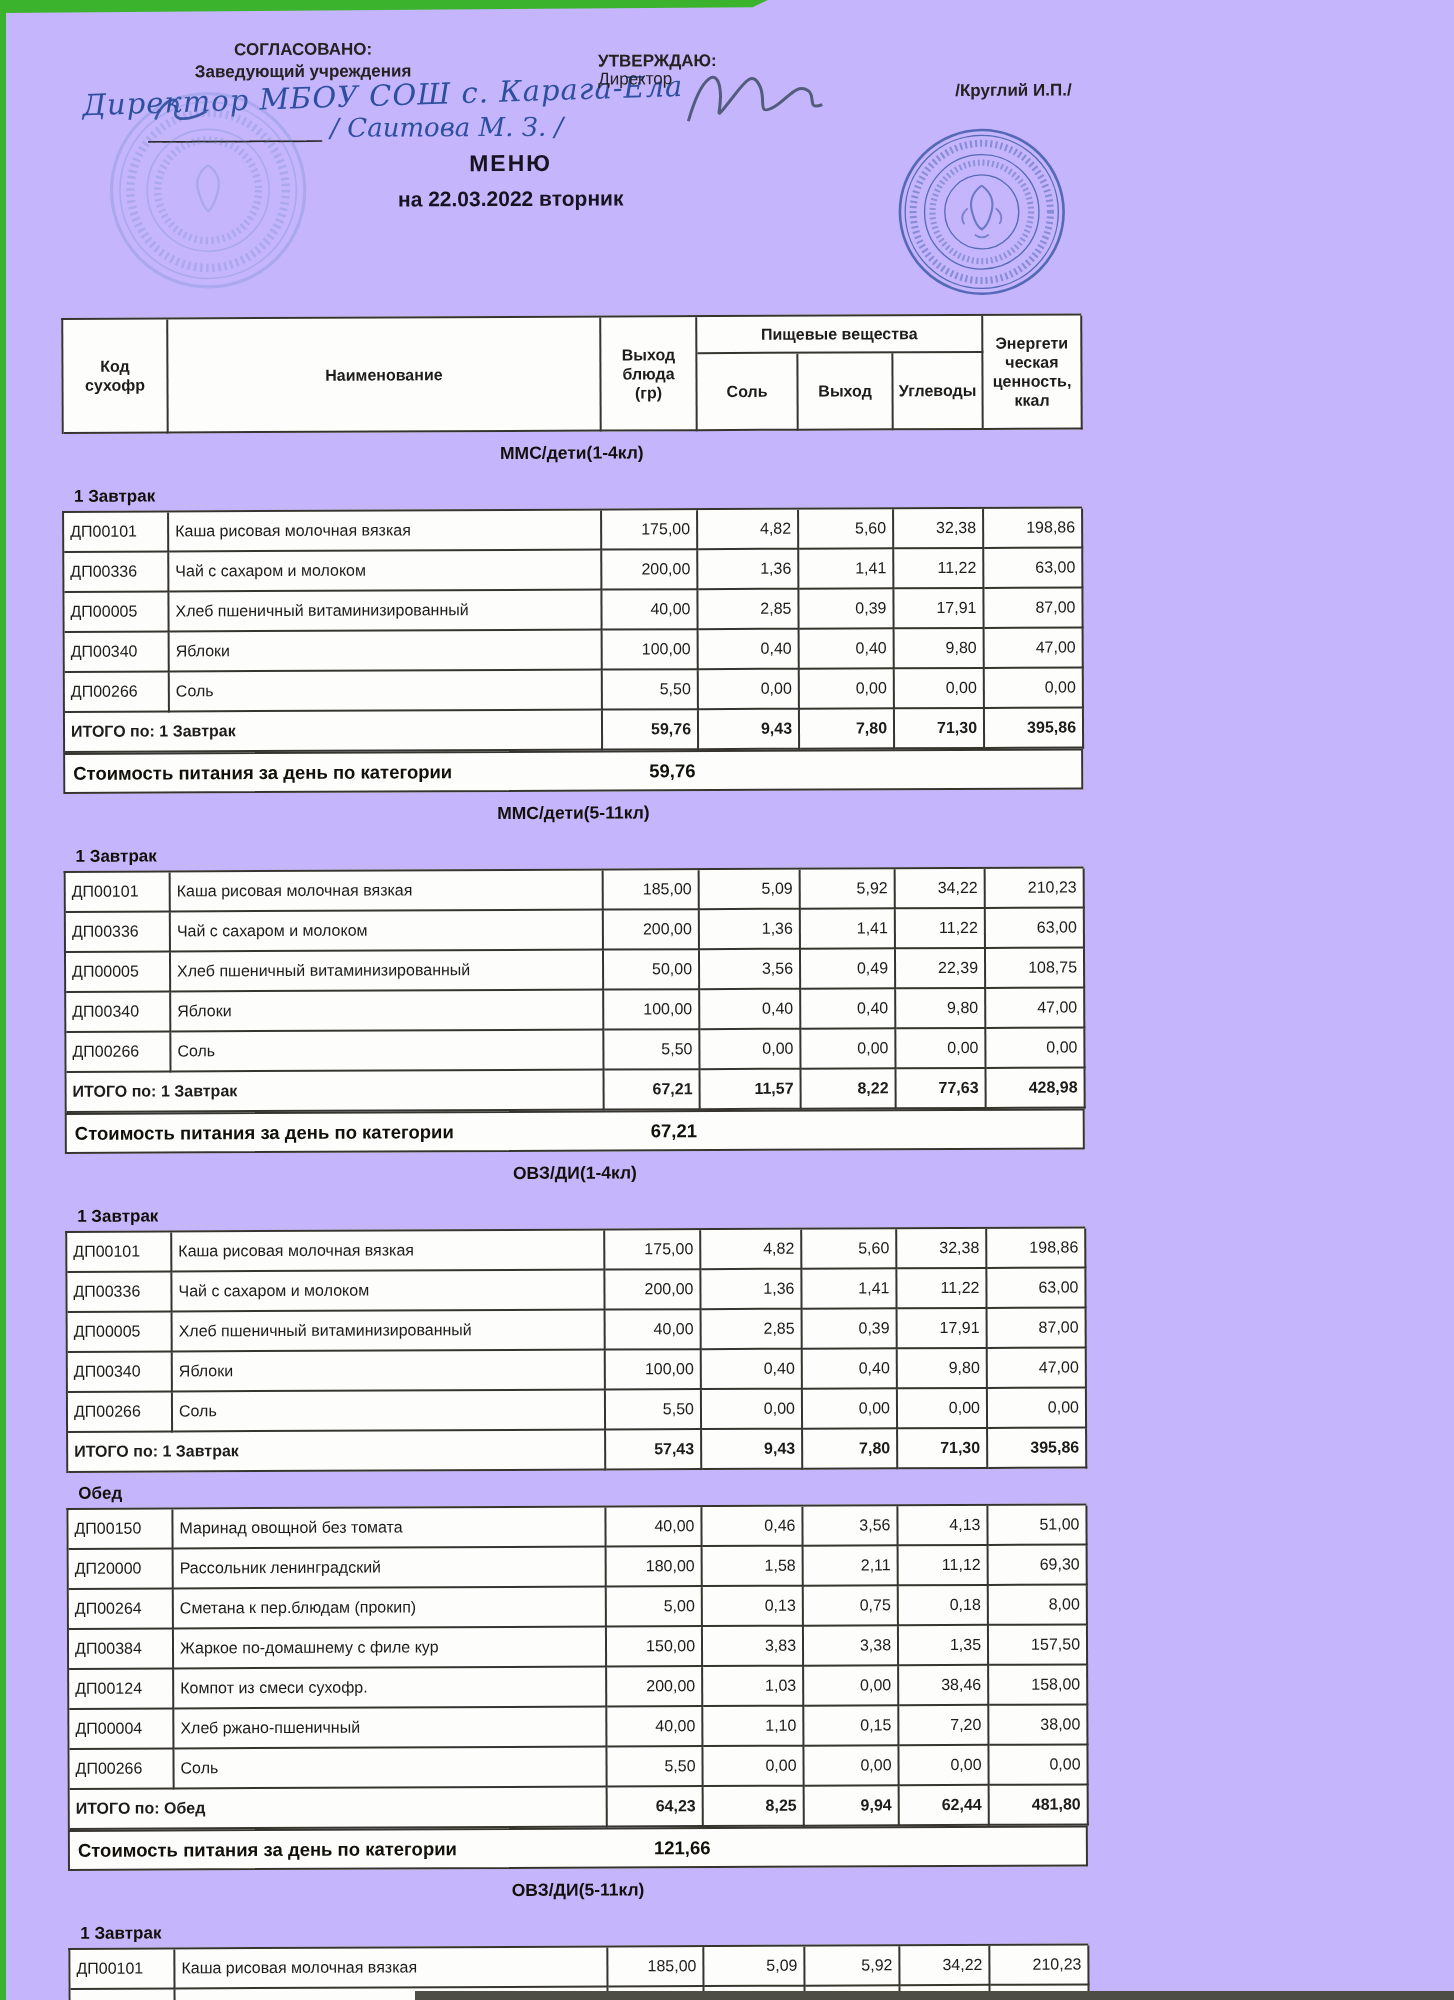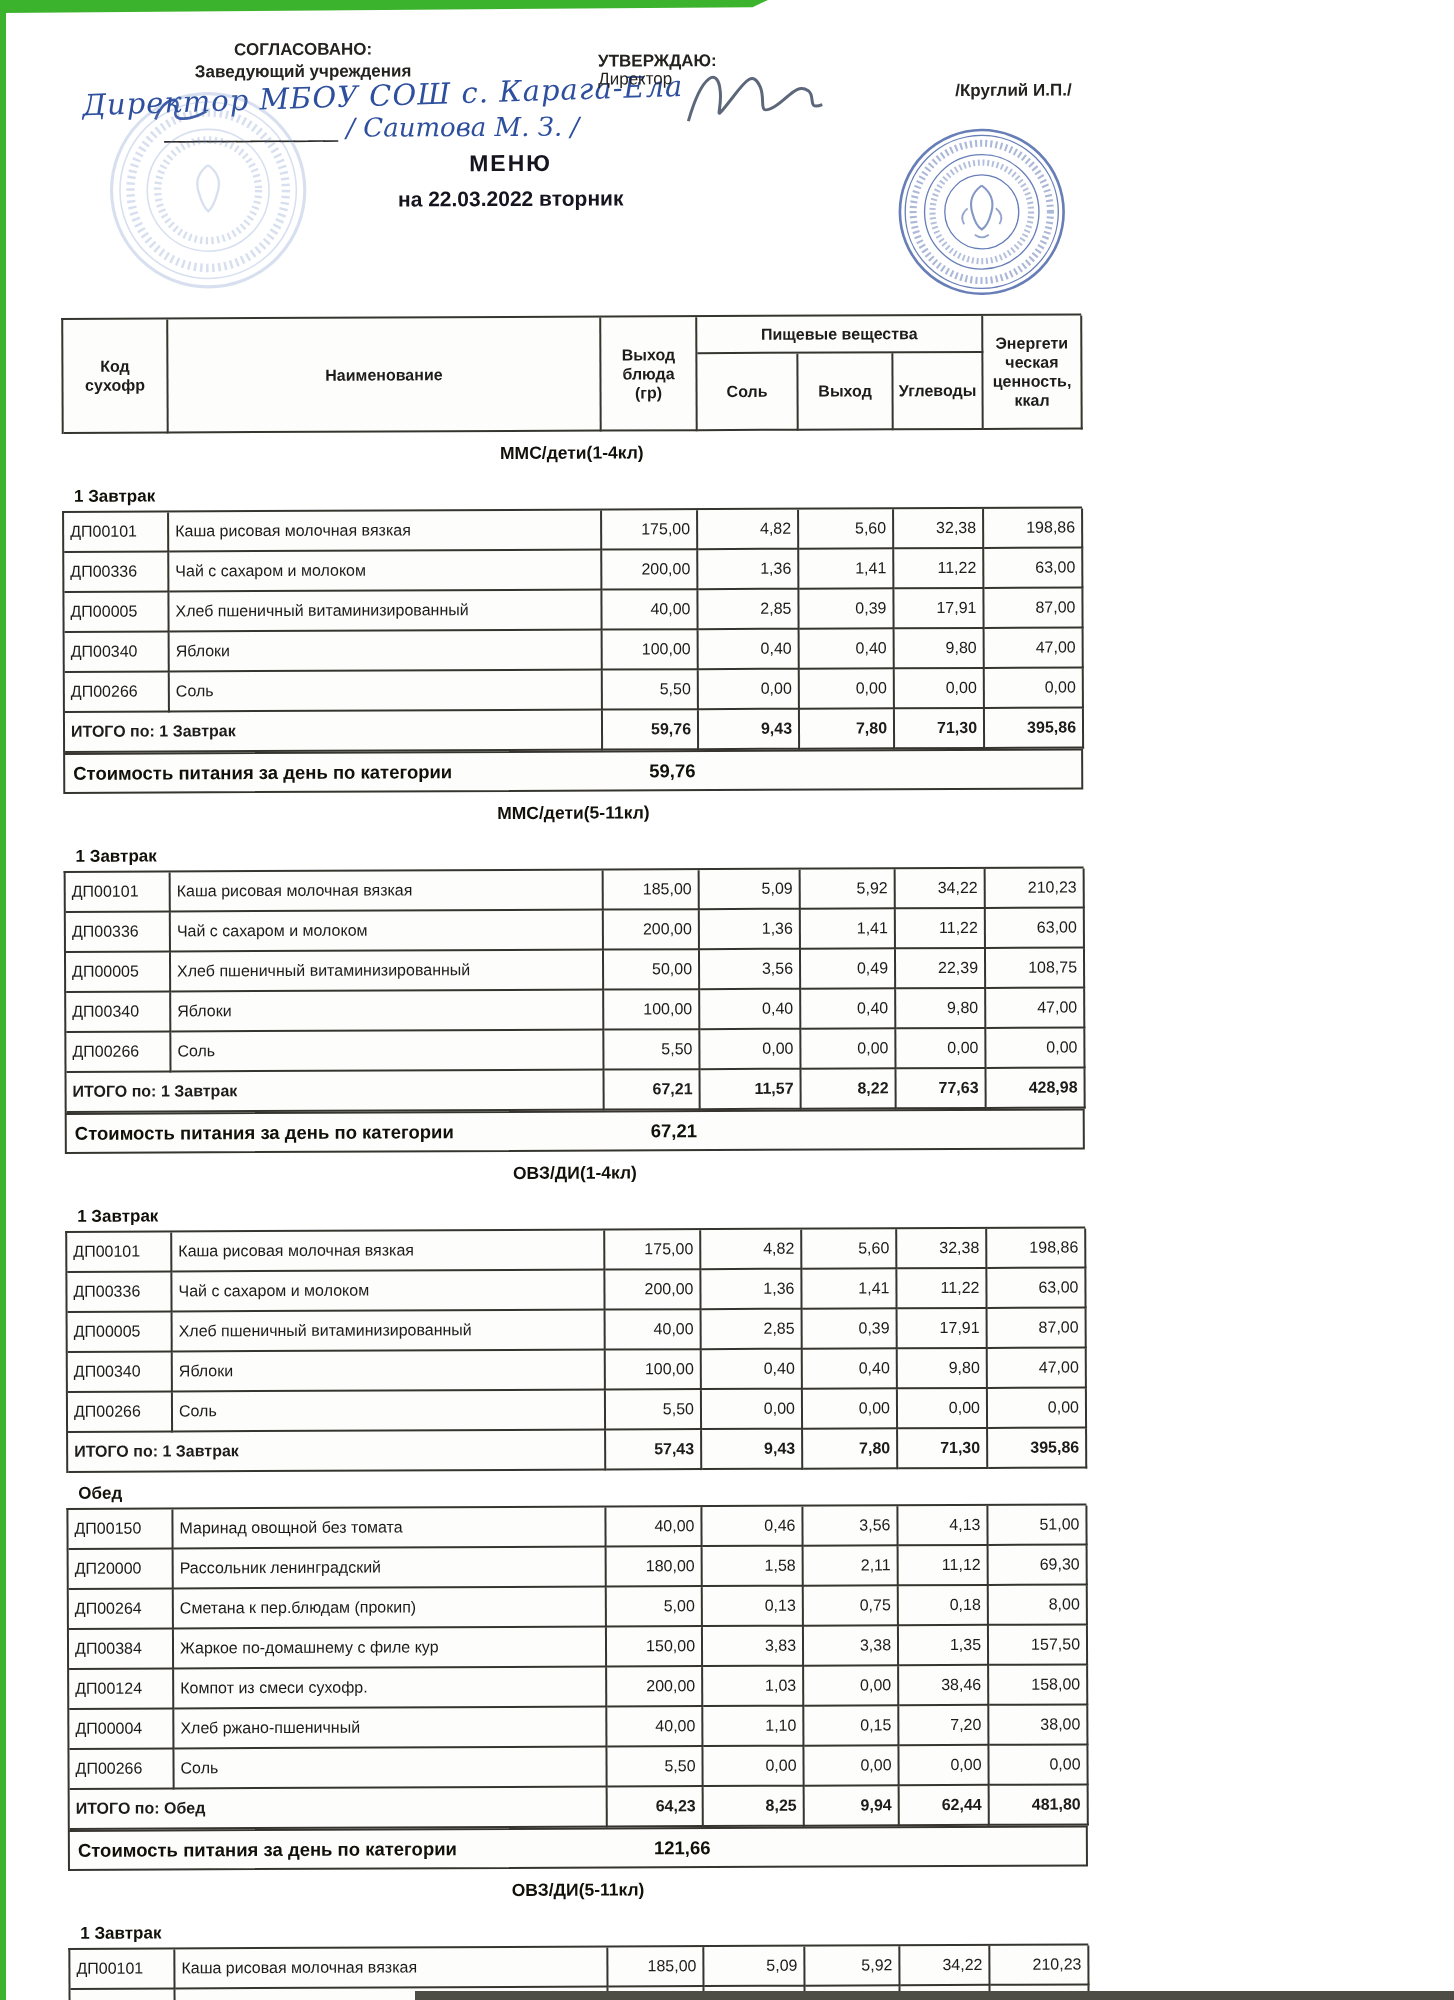--- a/index.html
+++ b/index.html
@@ -1,36 +1,36 @@
 <!DOCTYPE html>
 <html><head>
 <meta charset="utf-8">
 <style>
   * { margin:0; padding:0; box-sizing:border-box; }
   body { width:1454px; height:2000px; background:#e8e8e4; font-family:"Liberation Sans", sans-serif; }
-  .sheet { position:relative; width:1454px; height:2000px; overflow:hidden; background:#ffffff; color:#23221f; }
+  .sheet { position:relative; width:1454px; height:2000px; overflow:hidden; background:#c4b5fd; color:#23221f; }
 
   
   .edge-left { position:absolute; left:0; top:0; width:6px; height:2000px; background:#3cb32c; z-index:30; }
   .edge-top { position:absolute; left:0; top:0; width:768px; height:13px; background:#3cb32c;
               clip-path:polygon(0 0, 100% 0, 98% 55%, 0 100%); z-index:30; }
   .edge-bottom { position:absolute; left:415px; right:0; bottom:0; height:9px; background:#4e4d45; z-index:30; }
 
   .content { position:absolute; inset:0; transform:rotate(-0.25deg); transform-origin:40px 40px; }
 
   
   .blk { position:absolute; }
   .approved-left { left:163px; top:40px; width:280px; text-align:center; font-weight:bold; font-size:17px; line-height:22px; }
   .approved-right-h { left:598px; top:54px; font-weight:bold; font-size:17px; }
   .approved-right-s { left:598px; top:72px; font-weight:normal; font-size:17px; }
   .kruglii { left:955px; top:76px; font-weight:bold; font-size:17px;margin-top:9px; }
   .hand { font-family:"DejaVu Serif", serif; font-style:italic; color:#2d4f9e; }
   .hw1 { left:82px; top:80px; font-size:29px; transform:rotate(-1.6deg); white-space:nowrap; letter-spacing:1px; }
   .hw2 { left:148px; top:114px; font-size:26px; white-space:nowrap; }
-  .hw2 .printed { color:#2a2a28; font-family:"Liberation Sans", sans-serif; font-style:normal; letter-spacing:0;margin-left:16px; }
+  .hw2 .printed { color:#2a2a28; font-family:"Liberation Sans", sans-serif; font-style:normal; letter-spacing:0; }
   .title-wrap { left:0; top:152px; width:1020px; text-align:center; }
   .title-menu { font-weight:bold; font-size:23px; letter-spacing:2px; color:#15141f; }
   .title-date { font-weight:bold; font-size:21px; margin-top:10px; color:#15141f; }
   .sig-flourish { left:150px; top:92px; z-index:5; }
   .sig-right { left:678px; top:62px; z-index:5; }
   .stamp-right { left:888px; top:128px; opacity:0.72; z-index:4; }
   .stamp-left { left:95px; top:86px; opacity:0.24; z-index:1; }
 
   
   .doc-body { position:absolute; left:60px; top:318px; width:1020px; }

